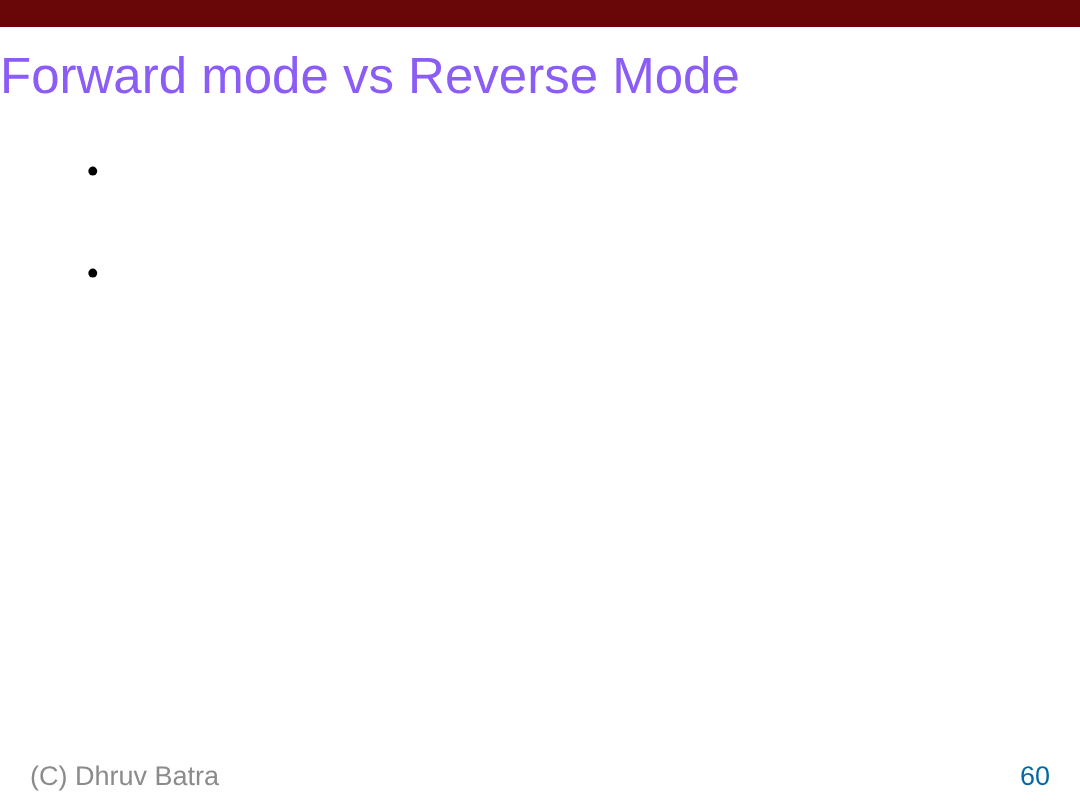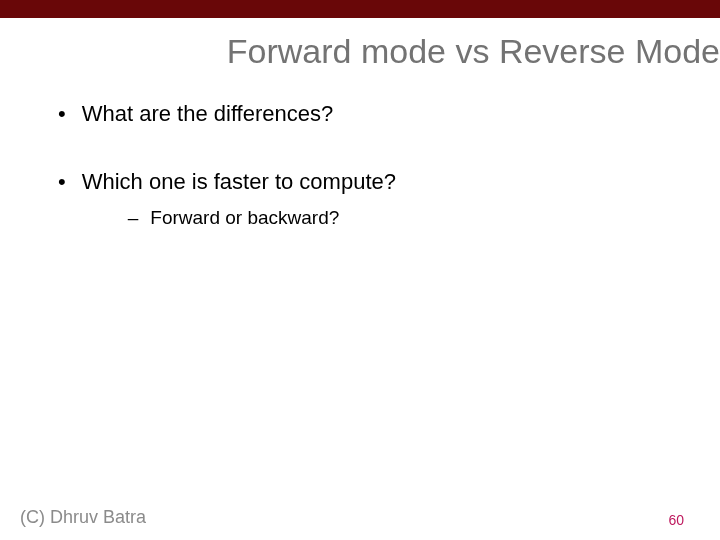--- a/index.html
+++ b/index.html
@@ -8,24 +8,24 @@
     font-family: Arial, Helvetica, sans-serif;
     background: #ffffff;
     position: relative;
   }
   .topbar {
     width: 100%;
     height: 18px;
     background: #690708;
   }
   .title {
-    text-align: right;
+    text-align: left;
     font-size: 34px;
     font-weight: 400;
-    color: #737373;
+    color: #8b5cf6;
     margin-top: 14px;
     letter-spacing: 0px;
   }
   .content {
     margin-top: 30px;
     padding-left: 58px;
     color: #000;
   }
   .b1 {
     display: flex;
@@ -50,47 +50,39 @@
   }
   .footer-left {
     position: absolute;
     left: 20px;
     bottom: 12px;
     font-size: 18px;
     color: #8b8b8b;
   }
   .footer-right {
     position: absolute;
-    right: 36px;
+    right: 20px;
     bottom: 12px;
-    font-size: 14px;
-    color: #be185d;
+    font-size: 18px;
+    color: #0369a1;
   }
 </style>
 </head>
 <body>
 
 <div class="topbar"></div>
 
 <h1 class="title">Forward mode vs Reverse Mode</h1>
 
 <div class="content">
 
   <div class="b1">
     <span class="dot">•</span>
-    <span>What are the differences?</span>
   </div>
 
   <div class="b1" style="margin-bottom:0;">
     <span class="dot">•</span>
-    <div>
-      <span>Which one is faster to compute?</span>
-      <div class="b2">
-        <span class="dash">–</span>
-        <span>Forward or backward?</span>
-      </div>
-    </div>
   </div>
 
 </div>
 
 <div class="footer-left">(C) Dhruv Batra</div>
 <div class="footer-right">60</div>
 
 </body></html>

